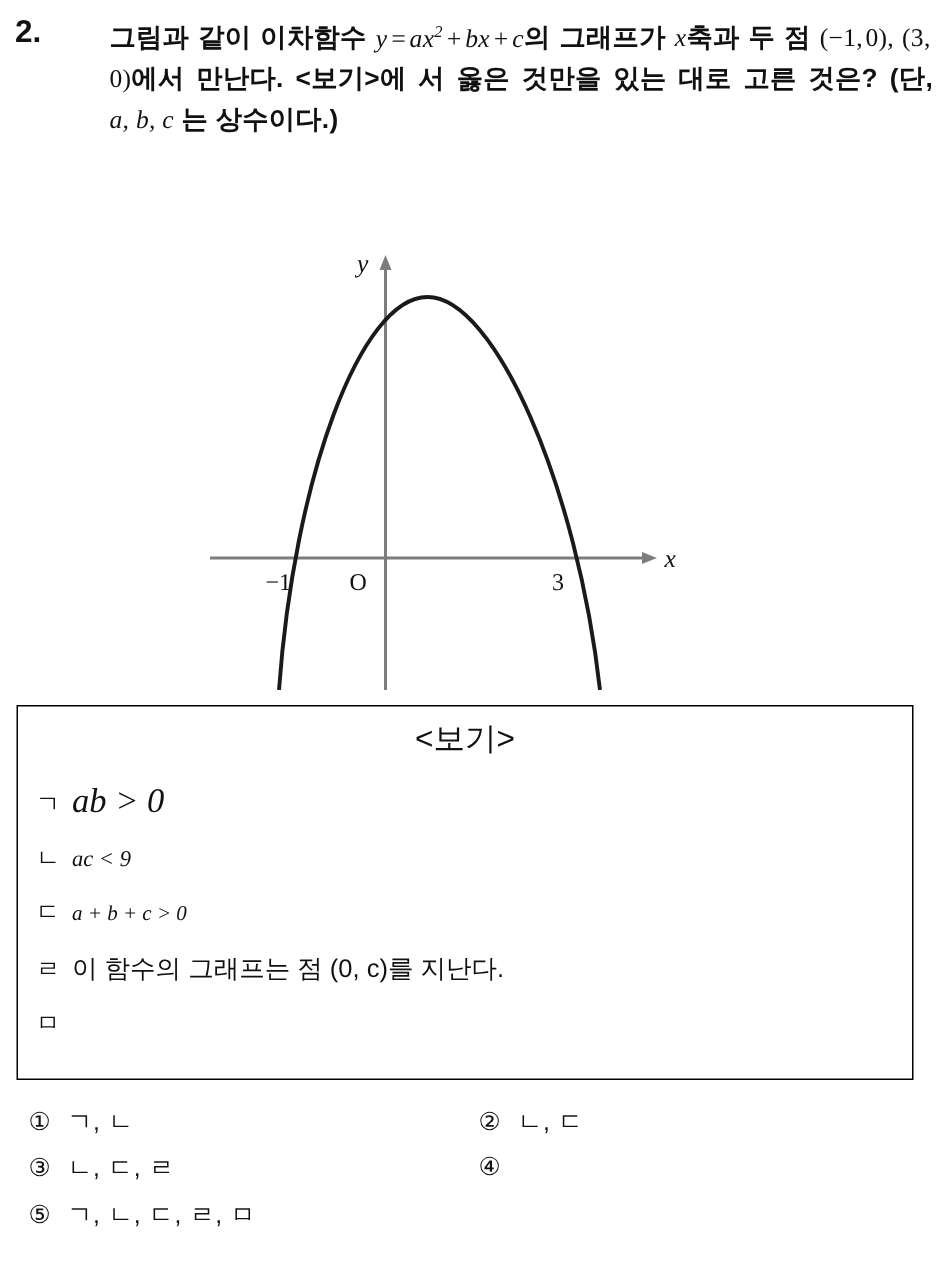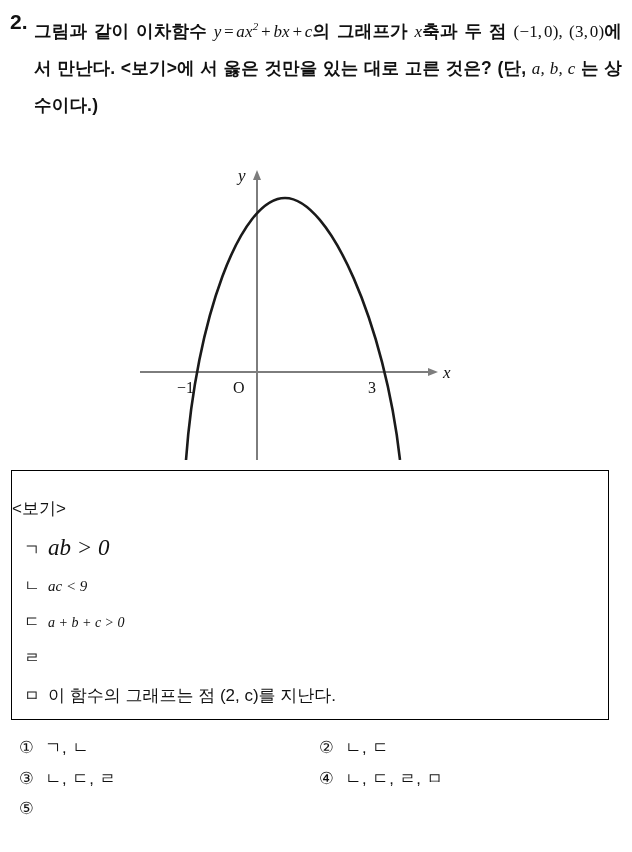--- a/index.html
+++ b/index.html
@@ -30,24 +30,24 @@
   }
   .qnum {
     position: absolute;
     left: 0px;
     top: 2px;
     font-size: 21px;
     font-weight: bold;
     font-family: "Liberation Sans", sans-serif;
   }
   .stem-body {
-    margin-left: 24px;
+    margin-left: 63px;
     font-size: 17.5px;
     font-weight: bold;
-    line-height: 37px;
+    line-height: 27px;
     text-align: justify;
     letter-spacing: 0.2px;
   }
   .math {
     font-family: "Liberation Serif", serif;
     font-style: italic;
     font-weight: normal;
     font-size: 17px;
   }
   .math-up {
@@ -77,22 +77,23 @@
     position: absolute;
     left: 11px;
     top: 470px;
     width: 598px;
     height: 250px;
     border: 1.5px solid #000000;
     box-sizing: border-box;
     background: #ffffff;
   }
   .bogi-title {
-    font-size: 17px;
-    margin-top: 26px;
+    text-align: center;
+    font-size: 21px;
+    margin-top: 7px;
     font-family: "Liberation Sans", sans-serif;
   }
   .bogi-item {
     display: flex;
     align-items: baseline;
     font-size: 17px;
     margin-top: 15px;
     padding-left: 12px;
   }
   .bogi-mark {
@@ -182,25 +183,25 @@
       <span class="math" style="font-size:15px">ac &lt; 9</span>
     </div>
 
     <div class="bogi-item">
       <span class="bogi-mark">ㄷ</span>
       <span class="math" style="font-size:14px">a + b + c &gt; 0</span>
     </div>
 
     <div class="bogi-item">
       <span class="bogi-mark">ㄹ</span>
+      <span class="bogi-text">이 함수의 그래프는 점 (0, c)를 지난다.</span>
     </div>
 
     <div class="bogi-item">
       <span class="bogi-mark">ㅁ</span>
-      <span class="bogi-text">이 함수의 그래프는 점 (2, c)를 지난다.</span>
     </div>
   </div>
 
   <div class="choices">
     <div class="choice-row">
       <div class="choice choice-left">
         <span class="choice-num">①</span>
         <span class="choice-text">ㄱ, ㄴ</span>
       </div>
       <div class="choice">
@@ -209,24 +210,24 @@
       </div>
     </div>
 
     <div class="choice-row">
       <div class="choice choice-left">
         <span class="choice-num">③</span>
         <span class="choice-text">ㄴ, ㄷ, ㄹ</span>
       </div>
       <div class="choice">
         <span class="choice-num">④</span>
-        <span class="choice-text">ㄴ, ㄷ, ㄹ, ㅁ</span>
       </div>
     </div>
 
     <div class="choice-row">
       <div class="choice choice-left">
         <span class="choice-num">⑤</span>
+        <span class="choice-text">ㄱ, ㄴ, ㄷ, ㄹ, ㅁ</span>
       </div>
     </div>
   </div>
 
 </div>
 
 </body></html>

